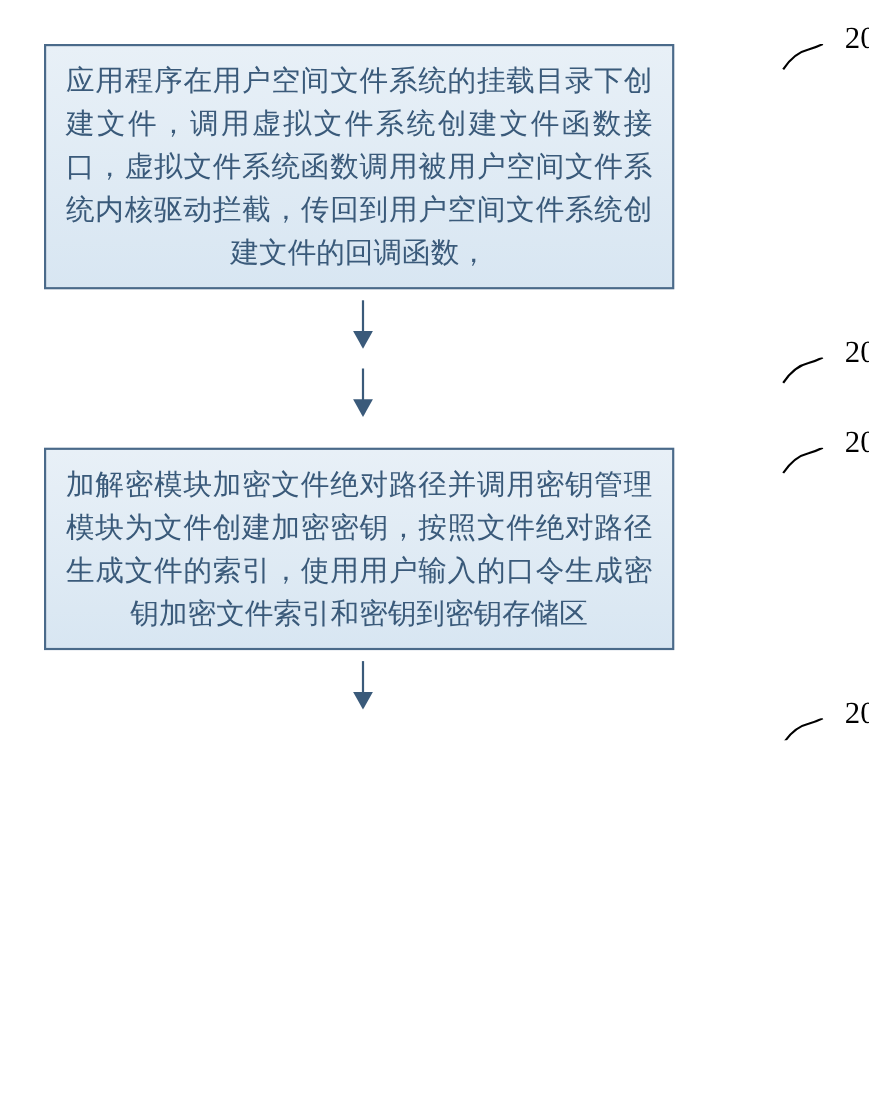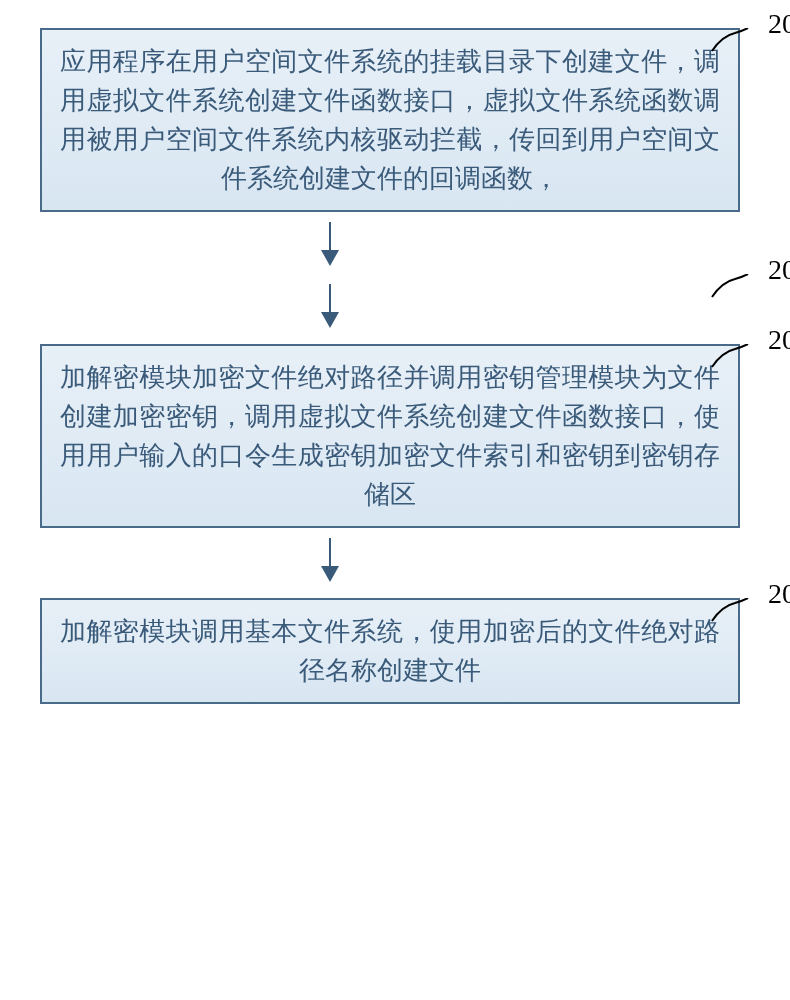--- a/index.html
+++ b/index.html
@@ -27,26 +27,26 @@
       color: #000;
     }
     .callout-curve {
       position: absolute;
       right: 10px;
       top: 0;
       width: 40px;
       height: 25px;
     }
     .box {
-      width: 700px;
+      width: 573px;
       border: 2px solid #4a6a8a;
       background: linear-gradient(to bottom, #e8f0f7 0%, #d8e6f2 100%);
       padding: 12px 18px;
       box-sizing: border-box;
-      margin-top: 8px;
+      margin-top: 20px;
     }
     .box-text {
       font-size: 26px;
       line-height: 1.5;
       color: #3a5a7a;
       text-align: justify;
       text-align-last: center;
     }
     .arrow-container {
       width: 580px;
@@ -102,31 +102,28 @@
   <div class="arrow-container">
     <div class="arrow"></div>
   </div>
 
   <div class="step">
     <svg class="callout-curve" viewBox="0 0 40 25">
       <path d="M 2 23 Q 12 8, 25 5 Q 32 3, 38 0" stroke="#000" stroke-width="2" fill="none"></path>
     </svg>
     <div class="label">203</div>
     <div class="box">
-      <div class="box-text">加解密模块加密文件绝对路径并调用密钥管理模块为文件创建加密密钥，调用虚拟文件系统创建文件函数接口，使用用户输入的口令生成密钥加密文件索引和密钥到密钥存储区</div>
+      <div class="box-text">加解密模块加密文件绝对路径并调用密钥管理模块为文件创建加密密钥，按照文件绝对路径生成文件的索引，使用用户输入的口令生成密钥加密文件索引和密钥到密钥存储区</div>
     </div>
   </div>
 
   <div class="arrow-container">
     <div class="arrow"></div>
   </div>
 
   <div class="step">
     <svg class="callout-curve" viewBox="0 0 40 25">
       <path d="M 2 23 Q 12 8, 25 5 Q 32 3, 38 0" stroke="#000" stroke-width="2" fill="none"></path>
     </svg>
     <div class="label">204</div>
-    <div class="box">
-      <div class="box-text">加解密模块调用基本文件系统，使用加密后的文件绝对路径名称创建文件</div>
-    </div>
   </div>
 
 </div>
 
 </body></html>

